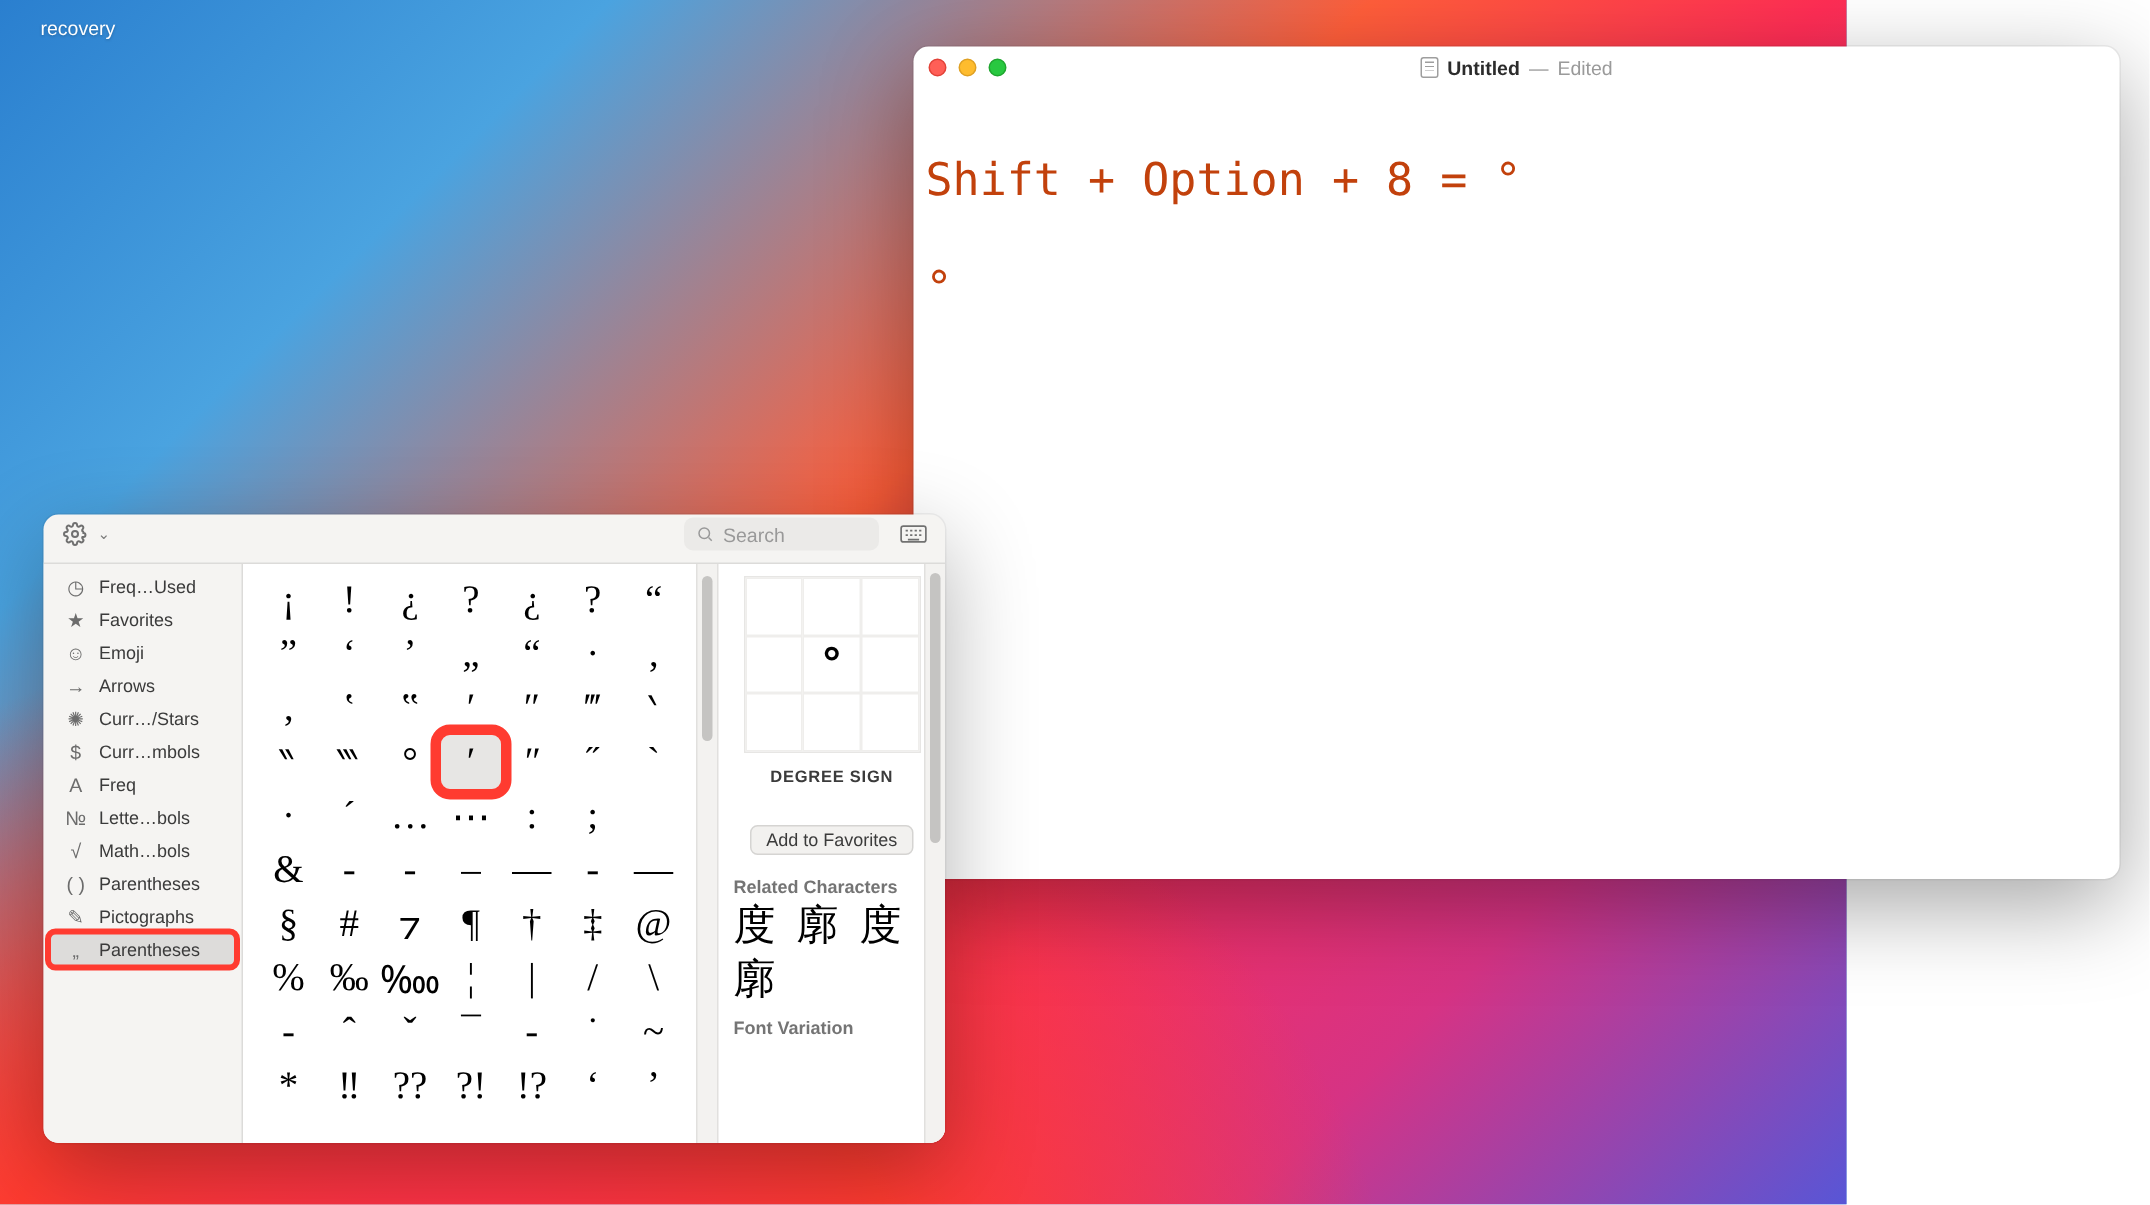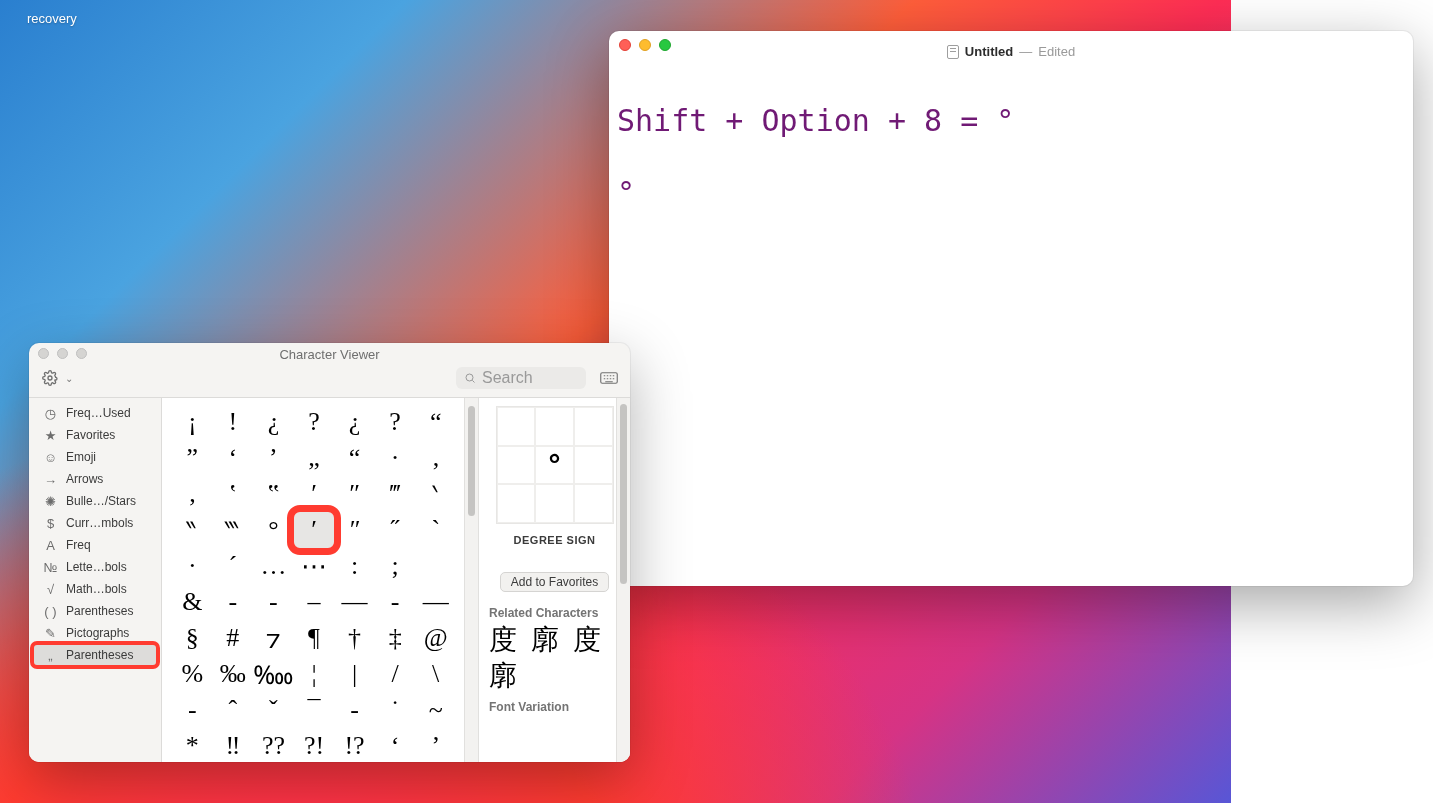--- a/index.html
+++ b/index.html
@@ -44,21 +44,21 @@
 .traffic-lights span {
   width: 12px; height: 12px; border-radius: 50%; display: inline-block;
 }
 .tl-red { background: #ff5f57; border: .5px solid #e24238; }
 .tl-yellow { background: #febc2e; border: .5px solid #dfa023; }
 .tl-green { background: #28c840; border: .5px solid #1fa62f; }
 .tl-grey { background: #d5d4d2; border: .5px solid #bfbfbf; }
 
 .title-center {
   position: absolute; left: 0; right: 0; top: 0; bottom: 0;
-  display: flex; align-items: flex-end; justify-content: center;
+  display: flex; align-items: center; justify-content: center;
   gap: 6px;
   font-size: 13px; color: #3a3a3a;
   pointer-events: none;
 }
 .title-doc-icon {
   width: 12px; height: 14px; display: inline-block;
   border: 1px solid #9e9e9e; border-radius: 2px; position: relative;
   background: #fff;
 }
 .title-doc-icon::after {
@@ -68,21 +68,21 @@
 .title-center .doc-title { font-weight: 600; color: #2c2c2c; }
 .title-center .doc-dash { color: #9a9a9a; }
 .title-center .doc-state { color: #9a9a9a; }
 
 .textedit-body {
   padding: 44px 8px 8px 8px;
   white-space: pre-wrap;
   font-family: "SF Mono", Menlo, Consolas, monospace;
   font-size: 30px;
   line-height: 1.2;
-  color: #701a75;
+  color: #c2410c;
 }
 
 
 .cv-window {
   position: absolute;
   top: 343px; left: 29px;
   width: 601px; height: 419px;
   background: #f5f4f2;
   border-radius: 10px;
   box-shadow: 0 18px 60px rgba(0,0,0,.3), 0 0 0 1px rgba(0,0,0,.05);
@@ -117,21 +117,21 @@
 .cv-caret {
   color: #7a7a7a; font-size: 10px; margin-right: auto;
 }
 .cv-search {
   width: 130px; height: 22px;
   background: #ebeae8;
   border-radius: 6px;
   display: flex; align-items: center; gap: 6px;
   padding: 0 8px;
   color: #999;
-  font-size: 16px;
+  font-size: 13px;
 }
 .cv-search svg { width: 12px; height: 12px; }
 .cv-keyboard {
   width: 22px; height: 20px;
   display: inline-flex; align-items: center; justify-content: center;
   margin-left: 6px; color: #717171;
 }
 .cv-keyboard svg { width: 18px; height: 14px; }
 
 .cv-main {
@@ -287,28 +287,20 @@
         <span class="doc-dash">—</span>
         <span class="doc-state">Edited</span>
       </div>
     </div>
     <div class="textedit-body">Shift + Option + 8 = °
 
 °</div>
   </div>
 
   <div class="cv-window">
-    <div class="cv-titlebar">
-      <div class="traffic-lights">
-        <span class="tl-grey"></span>
-        <span class="tl-grey"></span>
-        <span class="tl-grey"></span>
-      </div>
-      <div class="cv-title">Character Viewer</div>
-    </div>
 
     <div class="cv-toolbar">
       <span class="cv-gear">
         <svg viewBox="0 0 24 24" fill="none" stroke="currentColor" stroke-width="2">
             <circle cx="12" cy="12" r="3"></circle>
             <path d="M19.4 15a1.7 1.7 0 0 0 .34 1.87l.06.06a2 2 0 1 1-2.83 2.83l-.06-.06a1.7 1.7 0 0 0-1.87-.34 1.7 1.7 0 0 0-1.03 1.56V21a2 2 0 1 1-4 0v-.09A1.7 1.7 0 0 0 9 19.4a1.7 1.7 0 0 0-1.87.34l-.06.06a2 2 0 1 1-2.83-2.83l.06-.06a1.7 1.7 0 0 0 .34-1.87 1.7 1.7 0 0 0-1.56-1.03H3a2 2 0 1 1 0-4h.09A1.7 1.7 0 0 0 4.6 9a1.7 1.7 0 0 0-.34-1.87l-.06-.06a2 2 0 1 1 2.83-2.83l.06.06A1.7 1.7 0 0 0 9 4.6 1.7 1.7 0 0 0 10.03 3.04V3a2 2 0 1 1 4 0v.09A1.7 1.7 0 0 0 15 4.6a1.7 1.7 0 0 0 1.87-.34l.06-.06a2 2 0 1 1 2.83 2.83l-.06.06a1.7 1.7 0 0 0-.34 1.87V9c.66.27 1.09.91 1.09 1.63V11a2 2 0 1 1 0 4h-.09A1.7 1.7 0 0 0 19.4 15z"></path>
           </svg>
       </span>
       <span class="cv-caret">⌄</span>
       <div class="cv-search">
@@ -340,21 +332,21 @@
           <div class="cv-side-item">
             <span class="cv-side-icon">☺</span>
             <span>Emoji</span>
           </div>
           <div class="cv-side-item">
             <span class="cv-side-icon">→</span>
             <span>Arrows</span>
           </div>
           <div class="cv-side-item">
             <span class="cv-side-icon">✺</span>
-            <span>Bulle…/Stars</span>
+            <span>Curr…/Stars</span>
           </div>
           <div class="cv-side-item">
             <span class="cv-side-icon">$</span>
             <span>Curr…mbols</span>
           </div>
           <div class="cv-side-item">
             <span class="cv-side-icon">A</span>
             <span>Freq</span>
           </div>
           <div class="cv-side-item">

